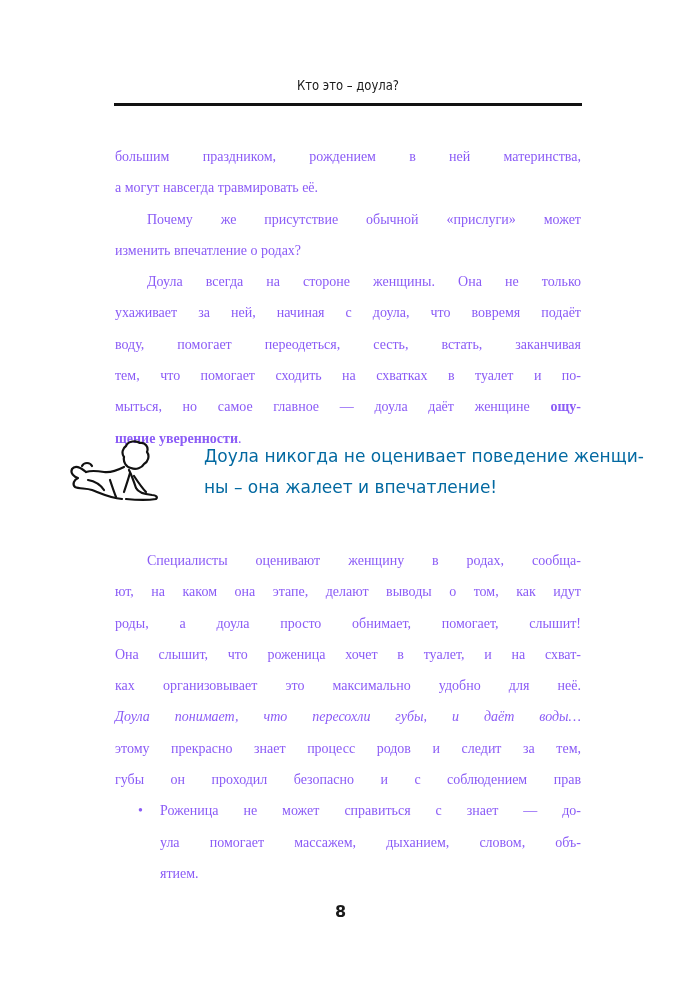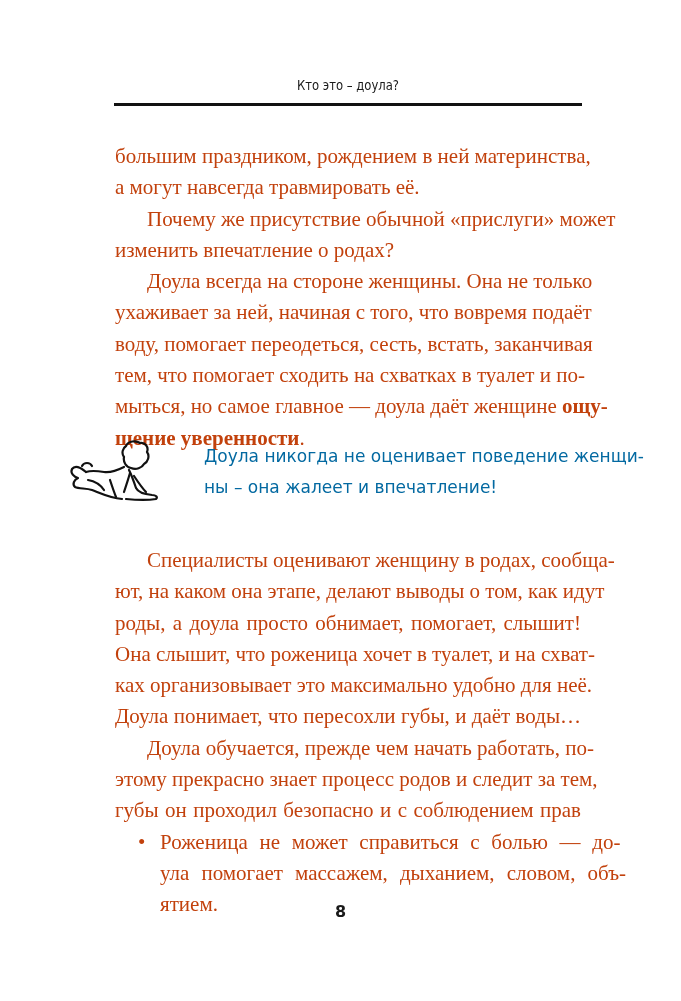--- a/index.html
+++ b/index.html
@@ -8,22 +8,22 @@
 
   .running-head {
     position: absolute; left: 114px; width: 468px; top: 77px;
     text-align: center; font-family: "DejaVu Sans", sans-serif;
     font-size: 13.5px; letter-spacing: 0; color: #1a1a1a; transform: scaleX(0.86);
   }
   .head-rule { position: absolute; left: 114px; width: 468px; top: 103px; height: 3px; background: #111; }
 
   .text {
     position: absolute; left: 115px; width: 466px;
-    font-family: "Liberation Serif", serif; font-size: 21px; line-height: 31.3px;
-    color: #c2410c; text-align: justify;
+    font-family: "Liberation Serif", serif; font-size: 14px; line-height: 31.3px;
+    color: #8b5cf6; text-align: justify;
   }
   .text .line { display: block; text-align: justify; text-align-last: justify; white-space: nowrap; }
   .text .line.last { text-align-last: left; }
   .text b { font-weight: bold; }
 
   #block1 { top: 141px; }
   #block2 { top: 545px; }
 
   .callout { position: absolute; left: 60px; top: 436px; width: 530px; height: 70px; }
   .callout-icon { position: absolute; left: 6px; top: 4px; width: 100px; height: 64px; }
@@ -50,21 +50,21 @@
 
   <div class="running-head">Кто это – доула?</div>
   <div class="head-rule"></div>
 
   <div class="text" id="block1">
     <span class="line" style="white-space: nowrap;">большим праздником, рождением в ней материнства,</span>
     <span class="line last">а могут навсегда травмировать её.</span>
     <span class="line" style="padding-left: 32px; white-space: nowrap;">Почему же присутствие обычной «прислуги» может</span>
     <span class="line last">изменить впечатление о родах?</span>
     <span class="line" style="padding-left: 32px; white-space: nowrap;">Доула всегда на стороне женщины. Она не только</span>
-    <span class="line" style="white-space: nowrap;">ухаживает за ней, начиная с того, что вовремя подаёт</span>
+    <span class="line" style="white-space: nowrap;">ухаживает за ней, начиная с доула, что вовремя подаёт</span>
     <span class="line" style="white-space: nowrap;">воду, помогает переодеться, сесть, встать, заканчивая</span>
     <span class="line" style="white-space: nowrap;">тем, что помогает сходить на схватках в туалет и по-</span>
     <span class="line" style="white-space: nowrap;"><span>мыться, но самое главное — доула даёт женщине </span><b>ощу-</b></span>
     <span class="line last"><b>щение уверенности</b><span>.</span></span>
   </div>
 
   <div class="callout">
     <svg class="callout-icon" viewBox="0 0 100 64" fill="none" stroke="#111" stroke-width="2.2" stroke-linejoin="round" stroke-linecap="round">
 
       <path d="M60 6 C62 1 70 0 74 3 C79 2 83 7 81 12 C84 16 82 22 78 24 C76 28 70 30 65 28 C60 27 57 22 58 17 C55 13 57 8 60 6 Z"></path>
@@ -85,28 +85,27 @@
       <span class="line last">ны – она жалеет и впечатление!</span>
     </div>
   </div>
 
   <div class="text" id="block2">
     <span class="line" style="padding-left: 32px; white-space: nowrap;">Специалисты оценивают женщину в родах, сообща-</span>
     <span class="line" style="white-space: nowrap;">ют, на каком она этапе, делают выводы о том, как идут</span>
     <span class="line" style="white-space: nowrap;">роды, а доула просто обнимает, помогает, слышит!</span>
     <span class="line" style="white-space: nowrap;">Она слышит, что роженица хочет в туалет, и на схват-</span>
     <span class="line" style="white-space: nowrap;">ках организовывает это максимально удобно для неё.</span>
-    <span class="line" style="white-space: nowrap;">Доула понимает, что пересохли губы, и даёт воды…</span>
-    <span class="line" style="padding-left: 32px; white-space: nowrap;">Доула обучается, прежде чем начать работать, по-</span>
+    <span class="line" style="white-space: nowrap; font-style: italic;">Доула понимает, что пересохли губы, и даёт воды…</span>
     <span class="line" style="white-space: nowrap;">этому прекрасно знает процесс родов и следит за тем,</span>
     <span class="line" style="white-space: nowrap;">губы он проходил безопасно и с соблюдением прав</span>
     <ul class="bullet-list">
       <li class="bullet-item">
         <span class="bullet-dot">•</span>
-        <span class="line" style="white-space: nowrap; word-spacing: 6.42857px;">Роженица не может справиться с болью — до-</span>
+        <span class="line" style="white-space: nowrap; word-spacing: 6.42857px;">Роженица не может справиться с знает — до-</span>
         <span class="line" style="white-space: nowrap; word-spacing: 6.825px;">ула помогает массажем, дыханием, словом, объ-</span>
         <span class="line last">ятием.</span>
       </li>
     </ul>
   </div>
 
   <div class="page-number">8</div>
 </div>
 
 </body></html>

